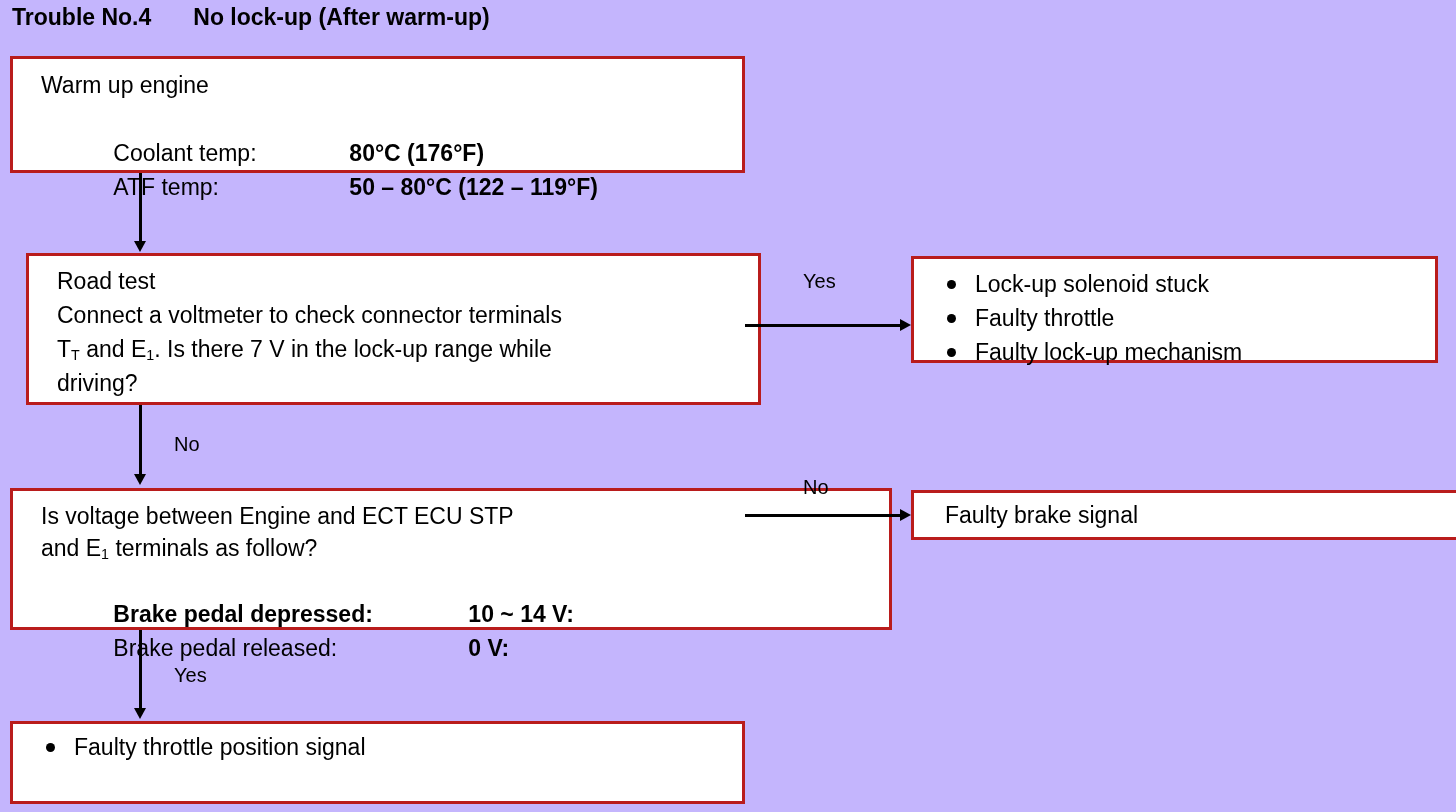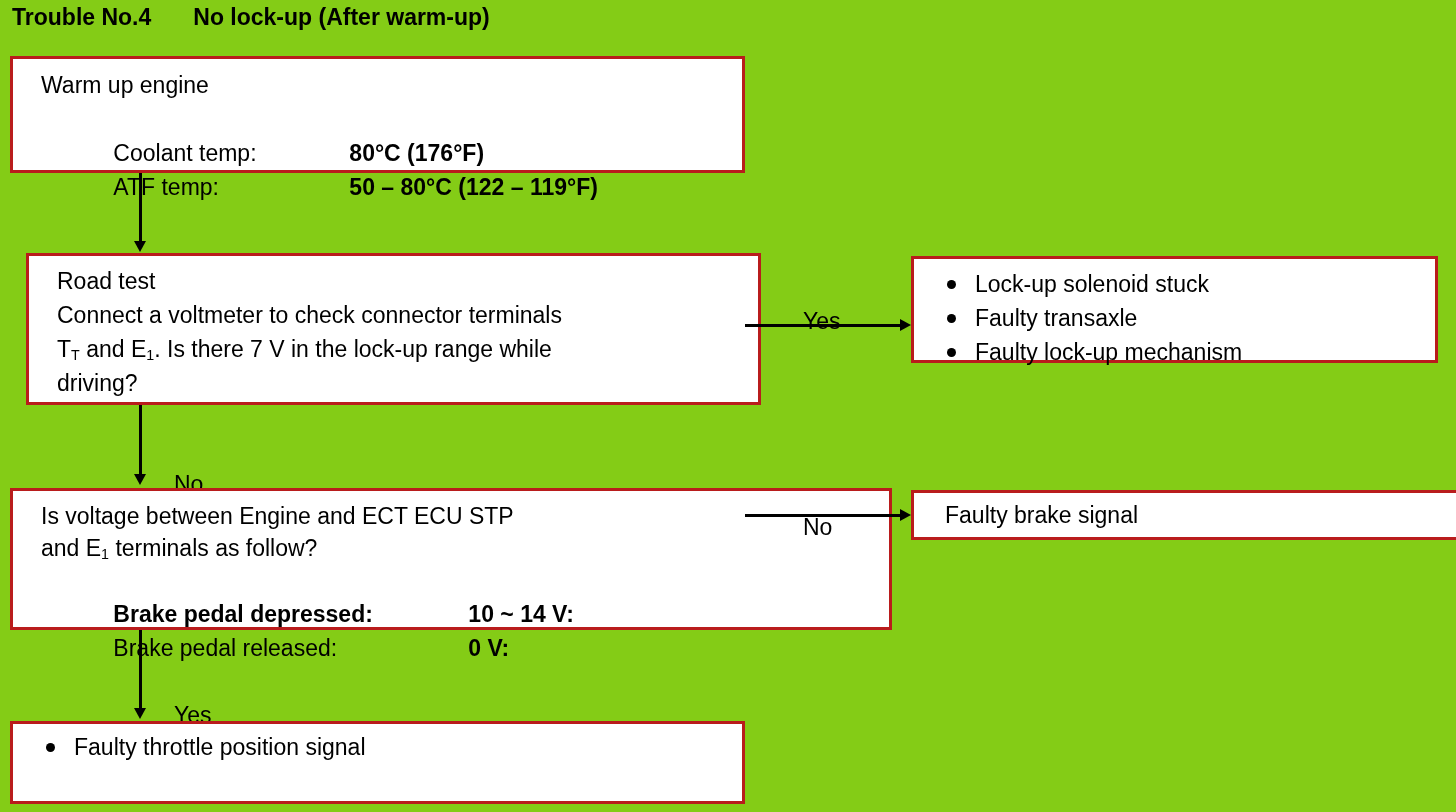--- a/index.html
+++ b/index.html
@@ -9,21 +9,21 @@
   }
   body {
     font-family: "Liberation Sans", sans-serif;
     color: #000000;
   }
   #page {
     position: relative;
     width: 1456px;
     height: 812px;
     overflow: hidden;
-    background: #84cc16;
+    background: #c4b5fd;
   }
 
   
   .title {
     position: absolute;
     left: 12px;
     top: 4px;
     font-size: 23px;
     font-weight: bold;
     letter-spacing: 0px;
@@ -98,23 +98,22 @@
   }
   .arrow-right {
     position: absolute;
     width: 0; height: 0;
     border-top: 6px solid transparent;
     border-bottom: 6px solid transparent;
     border-left: 11px solid #000000;
   }
   .edge-label {
     position: absolute;
-    font-size: 23px;
+    font-size: 20px;
     white-space: pre;
-    margin-top: 38px;
   }
   sub {
     font-size: 0.62em;
     vertical-align: baseline;
     position: relative;
     bottom: -0.22em;
   }
 </style>
 </head>
 <body>
@@ -147,21 +146,21 @@
     <div class="txt" style="left:28px; top:110px;">driving?</div>
   </div>
 
   <div class="hline" style="left:745px; top:324px; width:158px;"></div>
   <div class="arrow-right" style="left:900px; top:319px;"></div>
   <div class="edge-label" style="left:803px; top:270px;">Yes</div>
 
   <div class="box" style="left:911px; top:256px; width:527px; height:107px;">
     <div class="bullets" style="left:31px; top:8px;">
       <span class="bullet-row"><span class="dot"></span><span>Lock-up solenoid stuck</span></span>
-      <span class="bullet-row"><span class="dot"></span><span>Faulty transaxle</span></span>
+      <span class="bullet-row"><span class="dot"></span><span>Faulty throttle</span></span>
       <span class="bullet-row"><span class="dot"></span><span>Faulty lock-up mechanism</span></span>
     </div>
   </div>
 
   <div class="vline" style="left:139px; top:405px; height:70px;"></div>
   <div class="arrow-down" style="left:134px; top:474px;"></div>
   <div class="edge-label" style="left:174px; top:433px;">No</div>
 
   <div class="box" style="left:10px; top:488px; width:882px; height:142px;">
     <div class="txt" style="left:28px; top:8px;">Is voltage between Engine and ECT ECU STP</div>

